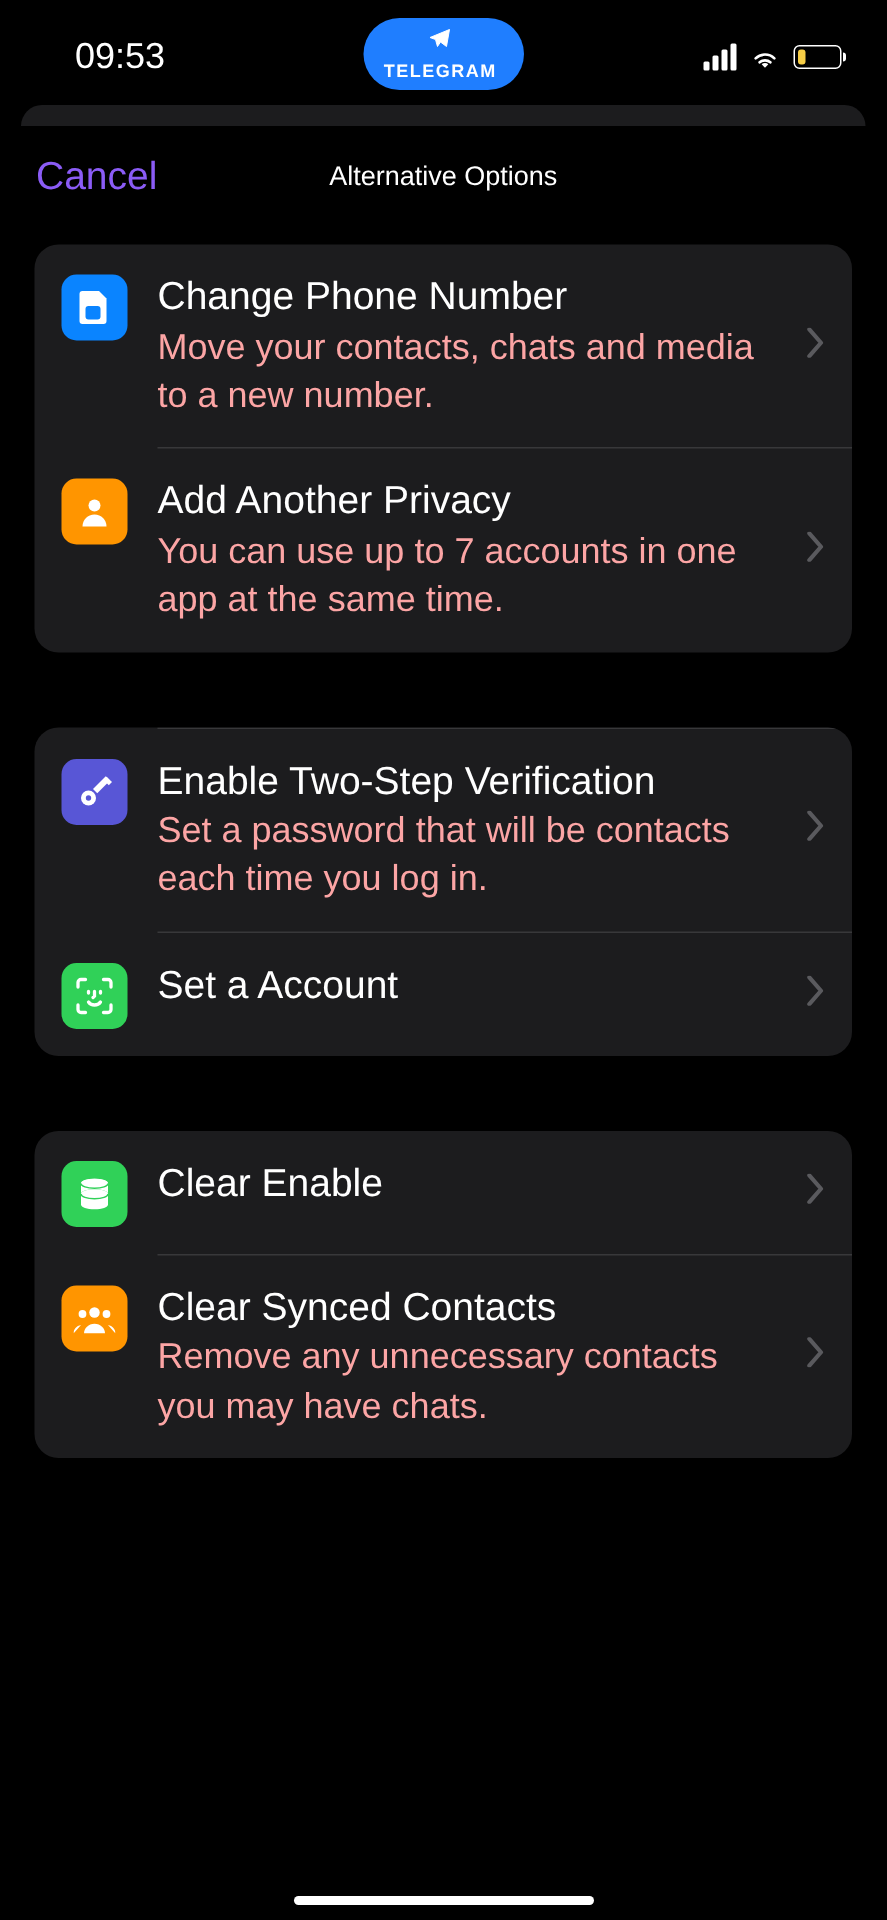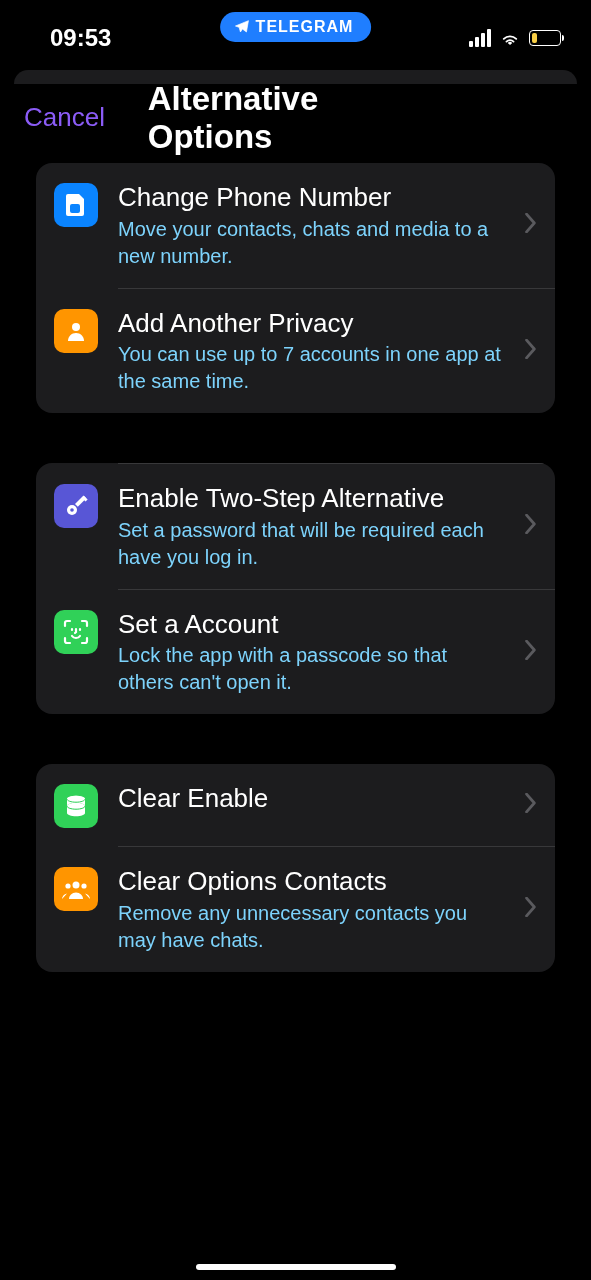--- a/index.html
+++ b/index.html
@@ -19,37 +19,38 @@
     }
     .status-bar {
       display: flex;
       align-items: center;
       justify-content: space-between;
       padding: 24px 30px 18px 50px;
       position: relative;
     }
     .status-time {
       font-size: 24px;
-      font-weight: 700;
+      font-weight: 400;
     }
     .dynamic-island {
       position: absolute;
       left: 50%;
       transform: translateX(-50%);
       top: 12px;
       background: #1f7eff;
       color: #fff;
-      font-size: 16px;
+      font-size: 12px;
       font-weight: 700;
       letter-spacing: 1px;
       padding: 6px 18px 6px 14px;
       border-radius: 30px;
       display: flex;
       align-items: center;
       gap: 6px;
+      flex-direction: column;
     }
     .status-icons {
       display: flex;
       align-items: center;
       gap: 8px;
     }
     .signal-bars {
       display: flex;
       align-items: flex-end;
       gap: 2px;
@@ -105,25 +106,25 @@
       color: #8b5cf6;
       font-size: 26px;
       font-weight: 400;
       background: none;
       border: none;
     }
     .nav-title {
       position: absolute;
       left: 50%;
       transform: translateX(-50%);
-      font-size: 33px;
-      font-weight: 700;
+      font-size: 18px;
+      font-weight: 400;
     }
     .scroll-content {
-      padding: 0 36px;
+      padding: 0 23px;
     }
     .section {
       background: #1c1c1e;
       border-radius: 16px;
       margin-bottom: 50px;
       overflow: hidden;
     }
     .row {
       display: flex;
       align-items: flex-start;
@@ -145,22 +146,22 @@
       padding-left: 20px;
       padding-right: 30px;
     }
     .row-title {
       font-size: 26px;
       font-weight: 400;
       color: #fff;
       line-height: 1.25;
     }
     .row-subtitle {
-      font-size: 20px;
-      color: #7dd3fc;
+      font-size: 24px;
+      color: #fca5a5;
       line-height: 1.35;
       margin-top: 2px;
     }
     .chevron {
       position: absolute;
       right: 18px;
       top: 50%;
       transform: translateY(-50%);
       color: #5a5a5e;
     }
@@ -264,38 +265,37 @@
     <div class="row">
       <div class="row-icon ic-indigo">
         <svg width="26" height="26" viewBox="0 0 26 26" fill="#fff">
             <circle cx="9" cy="17" r="5"></circle>
             <circle cx="9" cy="17" r="1.8" fill="#5856d6"></circle>
             <rect x="12" y="11" width="12" height="4" transform="rotate(-45 12 11)"></rect>
             <rect x="19" y="5" width="3" height="5" transform="rotate(-45 19 5)"></rect>
           </svg>
       </div>
       <div class="row-content">
-        <div class="row-title">Enable Two-Step Alternative</div>
-        <div class="row-subtitle">Set a password that will be required each have you log in.</div>
+        <div class="row-title">Enable Two-Step Verification</div>
+        <div class="row-subtitle">Set a password that will be contacts each time you log in.</div>
       </div>
       <div class="chevron"><svg width="12" height="20" viewBox="0 0 10 18" fill="none">
             <path d="M1 1l7 8-7 8" stroke="#5a5a5e" stroke-width="2.5" stroke-linecap="round" stroke-linejoin="round"></path>
           </svg></div>
     </div>
     <div class="divider"></div>
     <div class="row">
       <div class="row-icon ic-green">
         <svg width="28" height="28" viewBox="0 0 28 28" fill="none" stroke="#fff" stroke-width="2.2" stroke-linecap="round">
             <path d="M3 8V5a2 2 0 012-2h3M25 8V5a2 2 0 00-2-2h-3M3 20v3a2 2 0 002 2h3M25 20v3a2 2 0 01-2 2h-3"></path>
             <path d="M10 11v1M18 11v1M14 11v3l-1 1M10 18c1 1.5 3 2 4 2s3-.5 4-2"></path>
           </svg>
       </div>
       <div class="row-content">
         <div class="row-title">Set a Account</div>
-        <div class="row-subtitle">Lock the app with a passcode so that others can't open it.</div>
       </div>
       <div class="chevron"><svg width="12" height="20" viewBox="0 0 10 18" fill="none">
             <path d="M1 1l7 8-7 8" stroke="#5a5a5e" stroke-width="2.5" stroke-linecap="round" stroke-linejoin="round"></path>
           </svg></div>
     </div>
   </div>
 
   <div class="section">
     <div class="row">
       <div class="row-icon ic-green">
@@ -322,21 +322,21 @@
       <div class="row-icon ic-orange">
         <svg width="28" height="20" viewBox="0 0 28 20" fill="#fff">
             <circle cx="14" cy="6" r="3.5"></circle>
             <circle cx="6" cy="7" r="2.6"></circle>
             <circle cx="22" cy="7" r="2.6"></circle>
             <path d="M7 20c0-3.5 3-6.5 7-6.5s7 3 7 6.5"></path>
             <path d="M0 20c0-2.8 2-5 5-5.6M28 20c0-2.8-2-5-5-5.6"></path>
           </svg>
       </div>
       <div class="row-content">
-        <div class="row-title">Clear Options Contacts</div>
+        <div class="row-title">Clear Synced Contacts</div>
         <div class="row-subtitle">Remove any unnecessary contacts you may have chats.</div>
       </div>
       <div class="chevron"><svg width="12" height="20" viewBox="0 0 10 18" fill="none">
             <path d="M1 1l7 8-7 8" stroke="#5a5a5e" stroke-width="2.5" stroke-linecap="round" stroke-linejoin="round"></path>
           </svg></div>
     </div>
   </div>
 
 </div>
 

